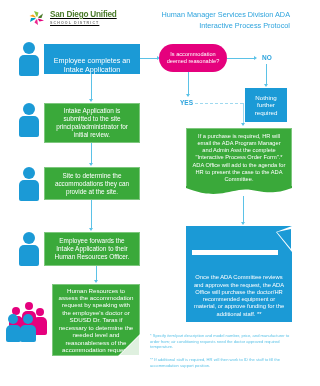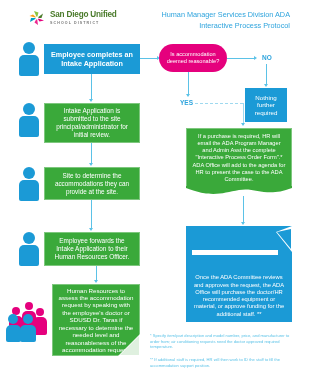--- a/index.html
+++ b/index.html
@@ -6,21 +6,21 @@
   body{
     width:298px;height:386px;background:#ffffff;
     font-family:"Liberation Sans", sans-serif;
     overflow:hidden;position:relative;
   }
   .stage{position:absolute;left:0;top:0;width:298px;height:386px;}
 
   
   .logo-wrap{position:absolute;left:27px;top:9px;width:120px;height:22px;}
   .logo-mark{position:absolute;left:0;top:0;width:20px;height:20px;}
-  .logo-text{position:absolute;left:23px;top:1px;}
+  .logo-text{position:absolute;left:23px;top:1px;text-decoration:underline;}
   .logo-title{font-size:8.2px;font-weight:bold;color:#4a7a2a;letter-spacing:-0.2px;line-height:9px;}
   .logo-sub{font-size:3.6px;font-weight:bold;color:#7a7a7a;letter-spacing:1.1px;line-height:6px;margin-top:1px;}
 
   .doc-title{
     position:absolute;right:8px;top:10px;width:180px;text-align:right;
     color:#2fa4dd;font-size:7.3px;line-height:10.5px;
   }
 
   
   .box{position:absolute;box-sizing:border-box;color:#ffffff;text-align:center;
@@ -99,21 +99,21 @@
     <div class="p-head" style="left:6px;top:5px;width:8px;height:8px;background:#e5007d;"></div>
     <div class="p-body" style="left:3px;top:14px;width:14px;height:18px;background:#e5007d;"></div>
     <div class="p-head" style="left:30px;top:6px;width:8px;height:8px;background:#e5007d;"></div>
     <div class="p-body" style="left:27px;top:15px;width:14px;height:18px;background:#e5007d;"></div>
     <div class="p-head" style="left:2px;top:12px;width:10px;height:10px;background:#1b9ad6;"></div>
     <div class="p-body" style="left:0px;top:23px;width:15px;height:17px;background:#1b9ad6;"></div>
     <div class="p-head" style="left:17px;top:12px;width:10px;height:10px;background:#1b9ad6;"></div>
     <div class="p-body" style="left:14px;top:23px;width:16px;height:17px;background:#1b9ad6;"></div>
   </div>
 
-  <div class="box blue" style="left:44px;top:44px;width:96px;height:30px;font-size:7.2px;font-weight:bold;line-height:9px;">
+  <div class="box blue" style="left:44px;top:44px;width:96px;height:30px;font-size:7.2px;font-weight:normal;line-height:9px;align-items:flex-end;">
     <span>Employee completes an Intake Application</span>
   </div>
 
   <div class="box green" style="left:44px;top:103px;width:96px;height:40px;font-size:6.4px;line-height:8px;">
     <span>Intake Application is submitted to the site principal/administrator for initial review.</span>
   </div>
 
   <div class="box green" style="left:44px;top:167px;width:96px;height:33px;font-size:6.4px;line-height:8px;">
     <span>Site to determine the accommodations they can provide at the site.</span>
   </div>

